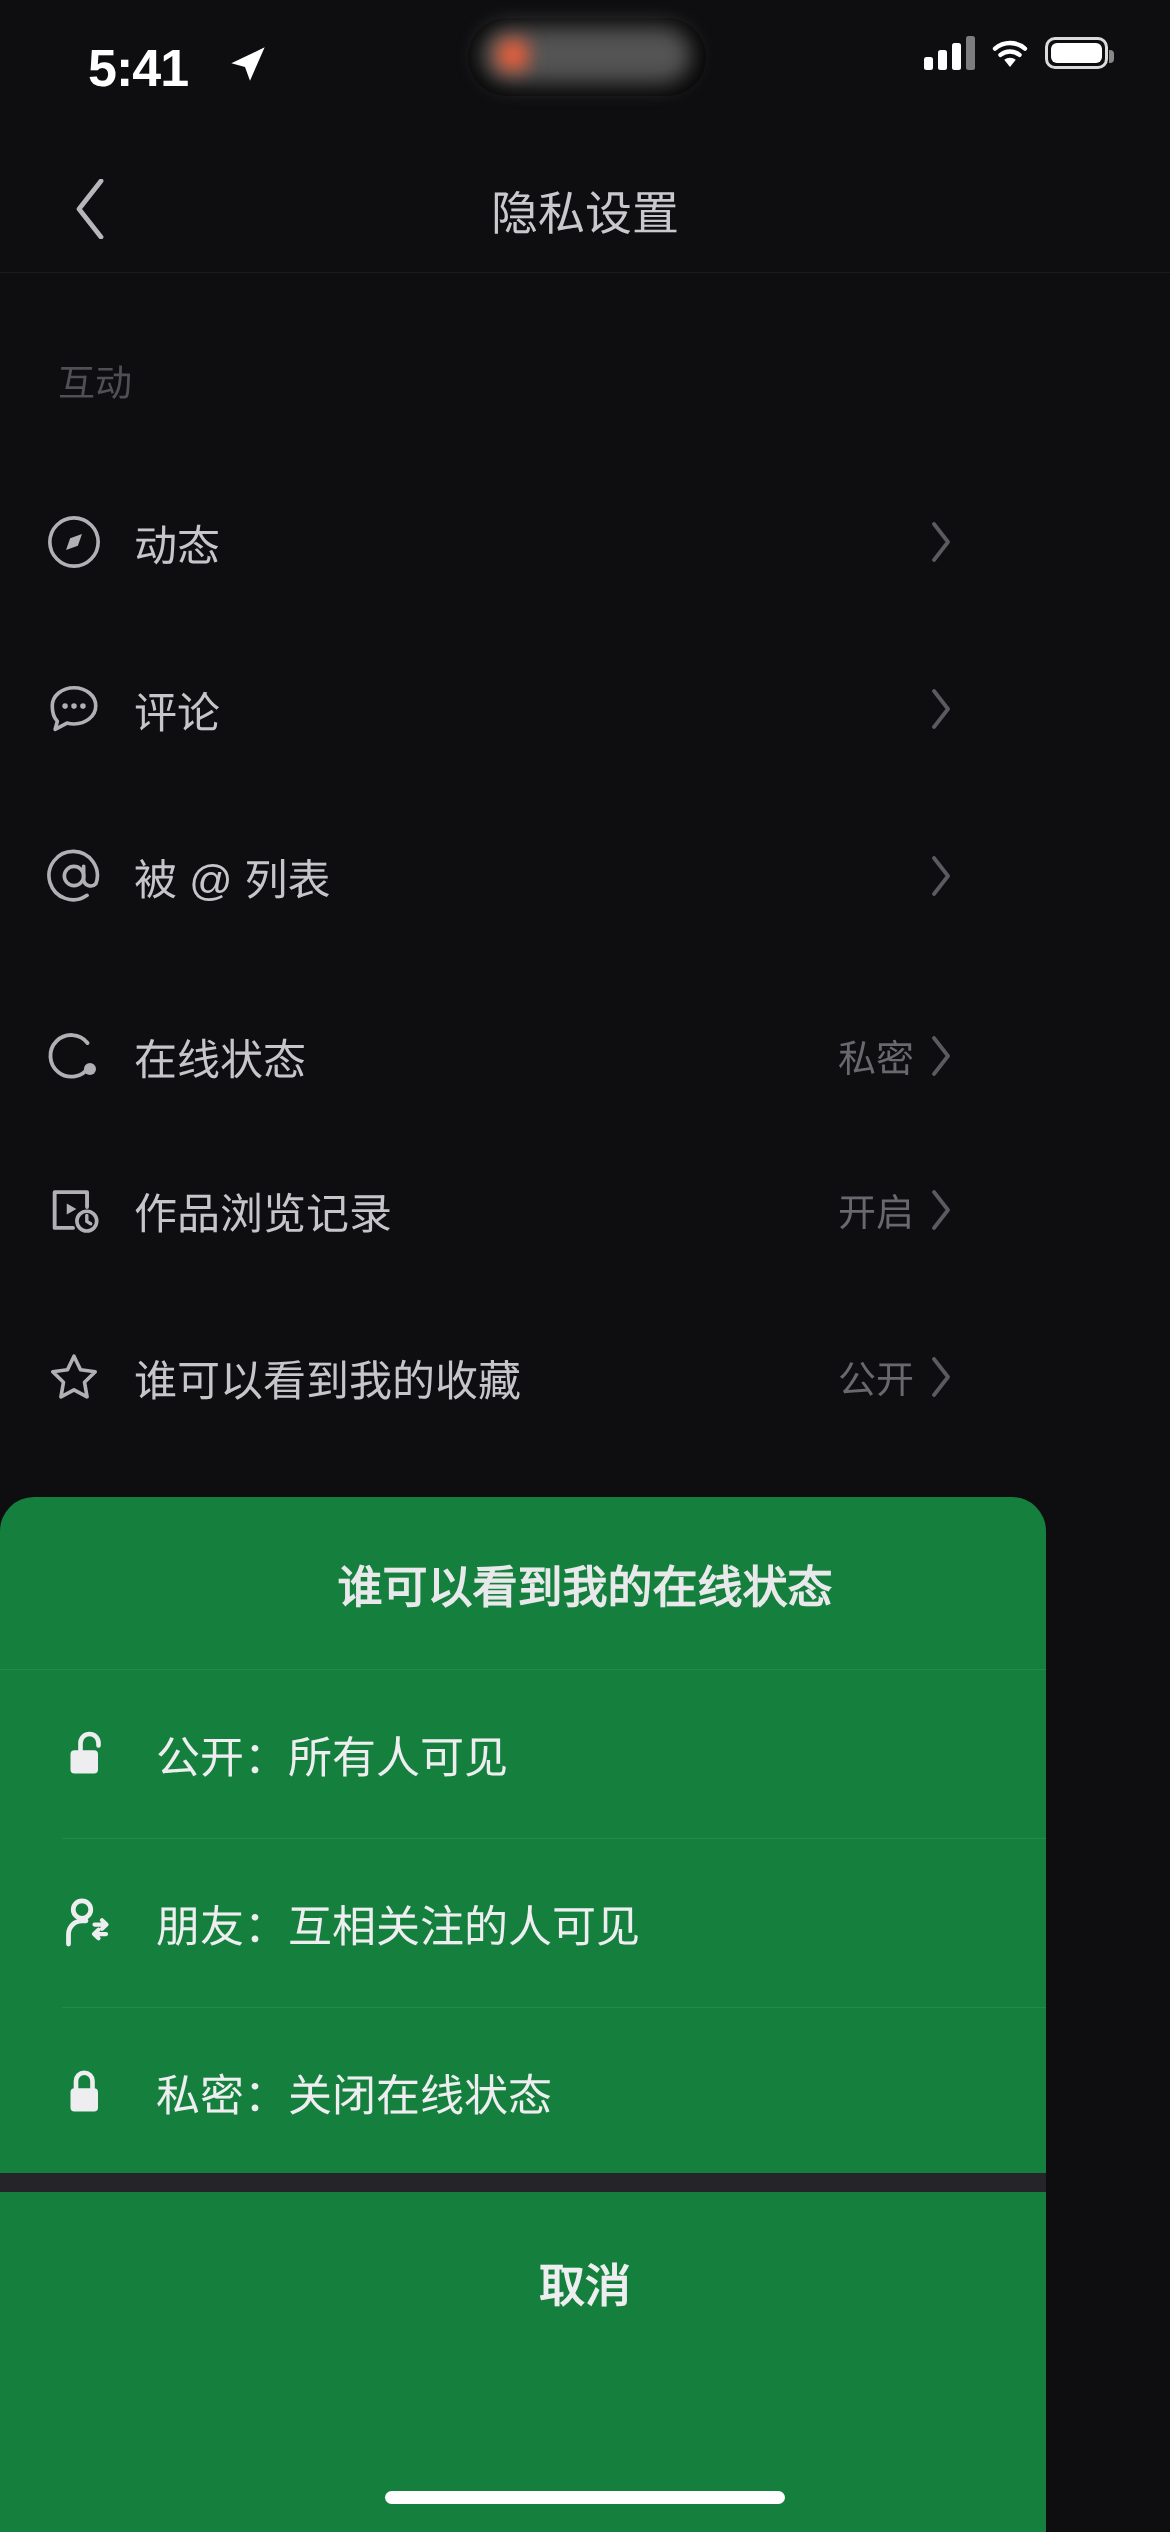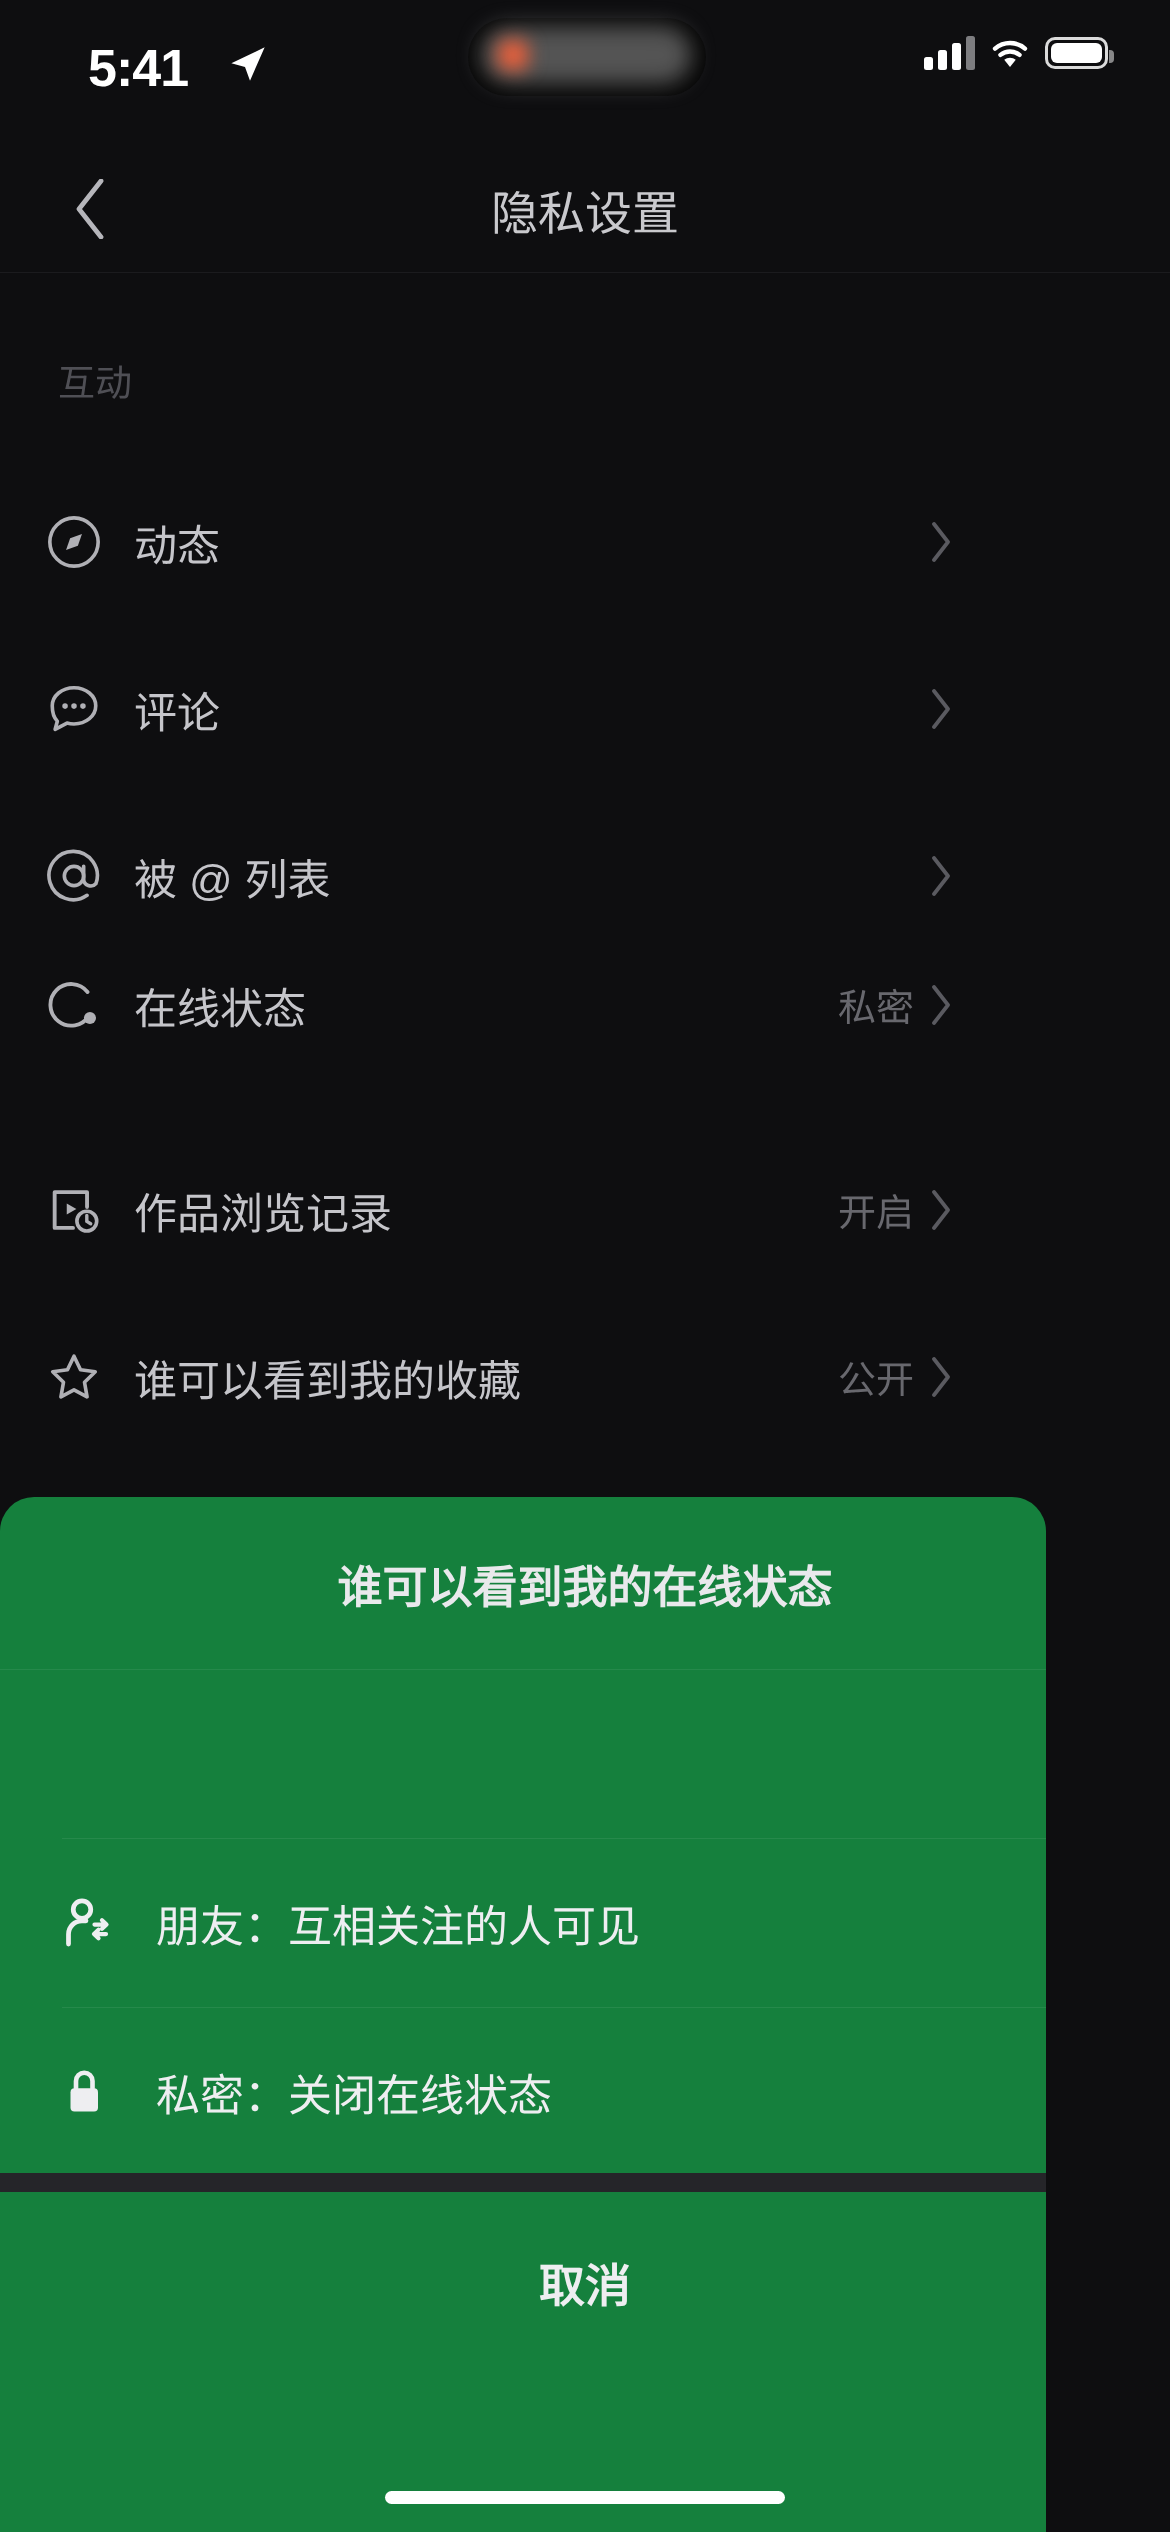--- a/index.html
+++ b/index.html
@@ -241,21 +241,21 @@
       </span>
       <span class="row-label">评论</span>
       <span class="row-right">
         <span class="row-value"></span>
         <svg class="chev" width="22" height="40" viewBox="0 0 11 20">
           <path d="M2 1 L9 10 L2 19" stroke="#5a5a60" stroke-width="1.9" fill="none" stroke-linecap="round" stroke-linejoin="round"></path>
         </svg>
       </span>
     </div>
 
-    <div class="row" style="top:648px">
+    <div class="row" style="top:699px">
       <span class="row-icon">
         <svg width="58" height="58" viewBox="0 0 24 24">
           <path d="M18.2 16.4A8.6 8.6 0 1 1 17.6 6.6" stroke="#b0b0b5" stroke-width="1.6" fill="none" stroke-linecap="round"></path>
           <circle cx="18.6" cy="17.4" r="2.5" fill="#b0b0b5"></circle>
         </svg>
       </span>
       <span class="row-label">在线状态</span>
       <span class="row-right">
         <span class="row-value">私密</span>
         <svg class="chev" width="22" height="40" viewBox="0 0 11 20">
@@ -311,20 +311,29 @@
           <path d="M2 1 L9 10 L2 19" stroke="#5a5a60" stroke-width="1.9" fill="none" stroke-linecap="round" stroke-linejoin="round"></path>
         </svg>
       </span>
     </div>
   </div>
 
   <div id="sheet">
     <div id="sheet-title">谁可以看到我的在线状态</div>
     <div id="sheet-title-sep"></div>
 
+    <div class="opt" style="top:173px">
+      <span class="opt-icon">
+        <svg width="60" height="60" viewBox="0 0 24 24">
+          <rect x="5" y="10.5" width="11" height="9.3" rx="1.6" fill="#eeeef1"></rect>
+          <path d="M9 10.5V7.6a3.6 3.6 0 0 1 7.2 0v1" stroke="#eeeef1" stroke-width="1.85" fill="none" stroke-linecap="round"></path>
+        </svg>
+      </span>
+      <span class="opt-label">公开：所有人可见</span>
+    </div>
     <div class="opt-sep" style="top:341px"></div>
 
     <div class="opt" style="top:342px">
       <span class="opt-icon">
         <svg width="60" height="60" viewBox="0 0 24 24">
           <circle cx="9.6" cy="6.6" r="3.5" stroke="#eeeef1" stroke-width="1.9" fill="none"></circle>
           <path d="M4.2 20.4v-3.9a5.4 5.4 0 0 1 5.4-5.4h1.6" stroke="#eeeef1" stroke-width="1.9" fill="none" stroke-linecap="round"></path>
           <path d="M14.6 12.6h4.6M17.6 10.9l1.8 1.7-1.8 1.7" stroke="#eeeef1" stroke-width="1.7" fill="none" stroke-linecap="round" stroke-linejoin="round"></path>
           <path d="M19.2 16.4h-4.6M16.2 18.1l-1.8-1.7 1.8-1.7" stroke="#eeeef1" stroke-width="1.7" fill="none" stroke-linecap="round" stroke-linejoin="round"></path>
         </svg>

